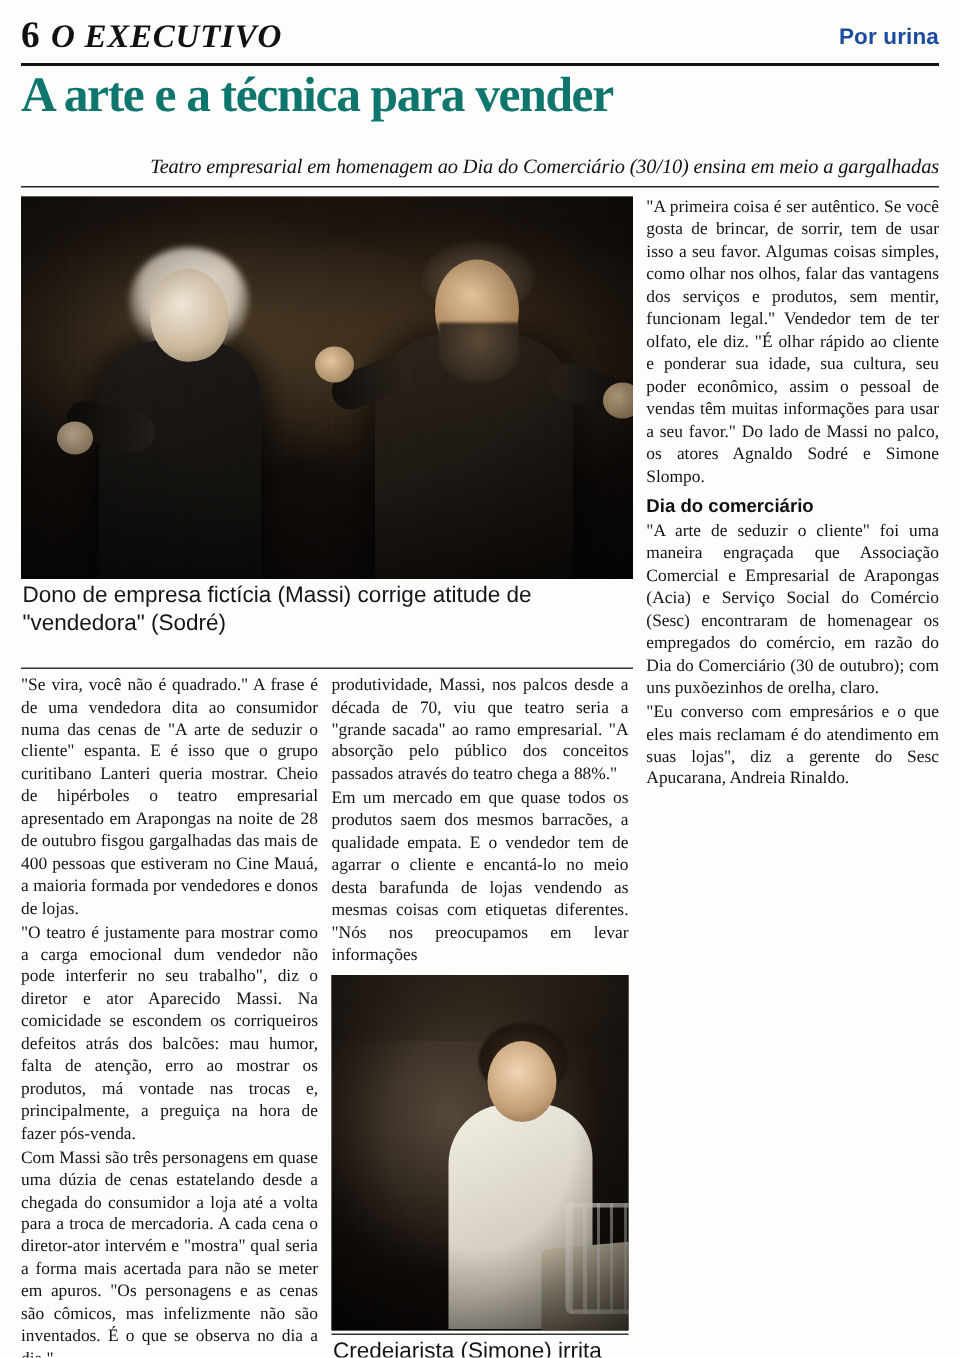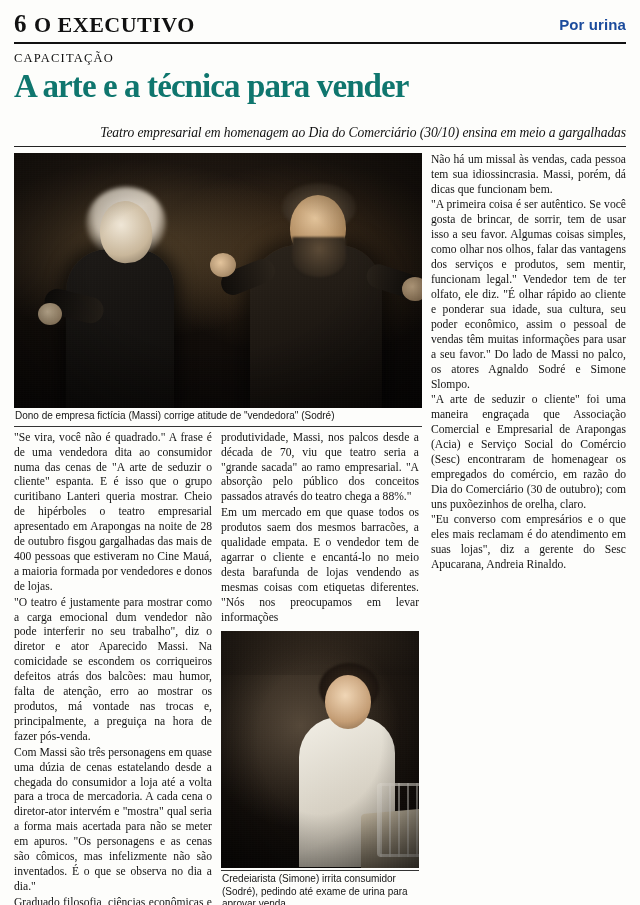--- a/index.html
+++ b/index.html
@@ -37,20 +37,21 @@
   .page-number {
     font-family: "Liberation Serif", serif;
     font-size: 25px;
     font-weight: bold;
     color: #111;
     letter-spacing: -0.5px;
   }
   .masthead-title {
     font-family: "Liberation Serif", serif;
     font-size: 22px;
+    font-style: italic;
     font-weight: bold;
     color: #111;
     letter-spacing: 0.5px;
   }
   .masthead-right {
     font-family: "Liberation Sans", sans-serif;
     font-size: 15px;
     font-weight: bold;
     color: #1b4b9c;
     letter-spacing: 0.1px;
@@ -118,23 +119,23 @@
   .photo {
     position: relative;
     width: 100%;
     overflow: hidden;
     background: #1a1410;
   }
   .photo-1 { height: 255px; }
   .photo-2 { height: 237px; }
   .caption {
     font-family: "Liberation Sans", sans-serif;
-    font-size: 10px;
+    font-size: 15px;
     line-height: 1.25;
-    padding: 2px 1px 3px 1px;
+    padding: 2px 1px 19px 1px;
     color: #151515;
     border-bottom: 1px solid #333;
     margin-bottom: 4px;
   }
   .caption-2 {
     border-bottom: none;
     border-top: 1px solid #333;
     margin-top: 2px;
   }
 
@@ -294,21 +295,20 @@
 <div class="page">
 
   <div class="masthead">
     <div class="masthead-left">
       <span class="page-number">6</span>
       <span class="masthead-title">O EXECUTIVO</span>
     </div>
     <div class="masthead-right">Por urina</div>
   </div>
 
-  <div class="kicker">CAPACITAÇÃO</div>
   <h1 class="headline">A arte e a técnica para vender</h1>
   <div class="subhead">Teatro empresarial em homenagem ao Dia do Comerciário (30/10) ensina em meio a gargalhadas</div>
   <hr class="rule-thin">
 
   <div class="columns">
 
     <div class="col col-1">
 
       <div class="photo photo-1">
         <div class="stage"></div>
@@ -352,20 +352,20 @@
 
             <div class="vignette"></div>
             <div class="grain"></div>
           </div>
           <div class="caption caption-2">Credeiarista (Simone) irrita consumidor (Sodré), pedindo até exame de urina para aprovar venda</div>
         </div>
       </div>
     </div>
 
     <div class="col">
-      <p class="body">Não há um missal às vendas, cada pessoa tem sua idiossincrasia. Massi, porém, dá dicas que funcionam bem.</p>
       <p class="body">"A primeira coisa é ser autêntico. Se você gosta de brincar, de sorrir, tem de usar isso a seu favor. Algumas coisas simples, como olhar nos olhos, falar das vantagens dos serviços e produtos, sem mentir, funcionam legal." Vendedor tem de ter olfato, ele diz. "É olhar rápido ao cliente e ponderar sua idade, sua cultura, seu poder econômico, assim o pessoal de vendas têm muitas informações para usar a seu favor." Do lado de Massi no palco, os atores Agnaldo Sodré e Simone Slompo.</p>
+      <div class="section-head">Dia do comerciário</div>
       <p class="body">"A arte de seduzir o cliente" foi uma maneira engraçada que Associação Comercial e Empresarial de Arapongas (Acia) e Serviço Social do Comércio (Sesc) encontraram de homenagear os empregados do comércio, em razão do Dia do Comerciário (30 de outubro); com uns puxõezinhos de orelha, claro.</p>
       <p class="body">"Eu converso com empresários e o que eles mais reclamam é do atendimento em suas lojas", diz a gerente do Sesc Apucarana, Andreia Rinaldo.</p>
     </div>
 
   </div>
 </div>
 
 </body></html>

